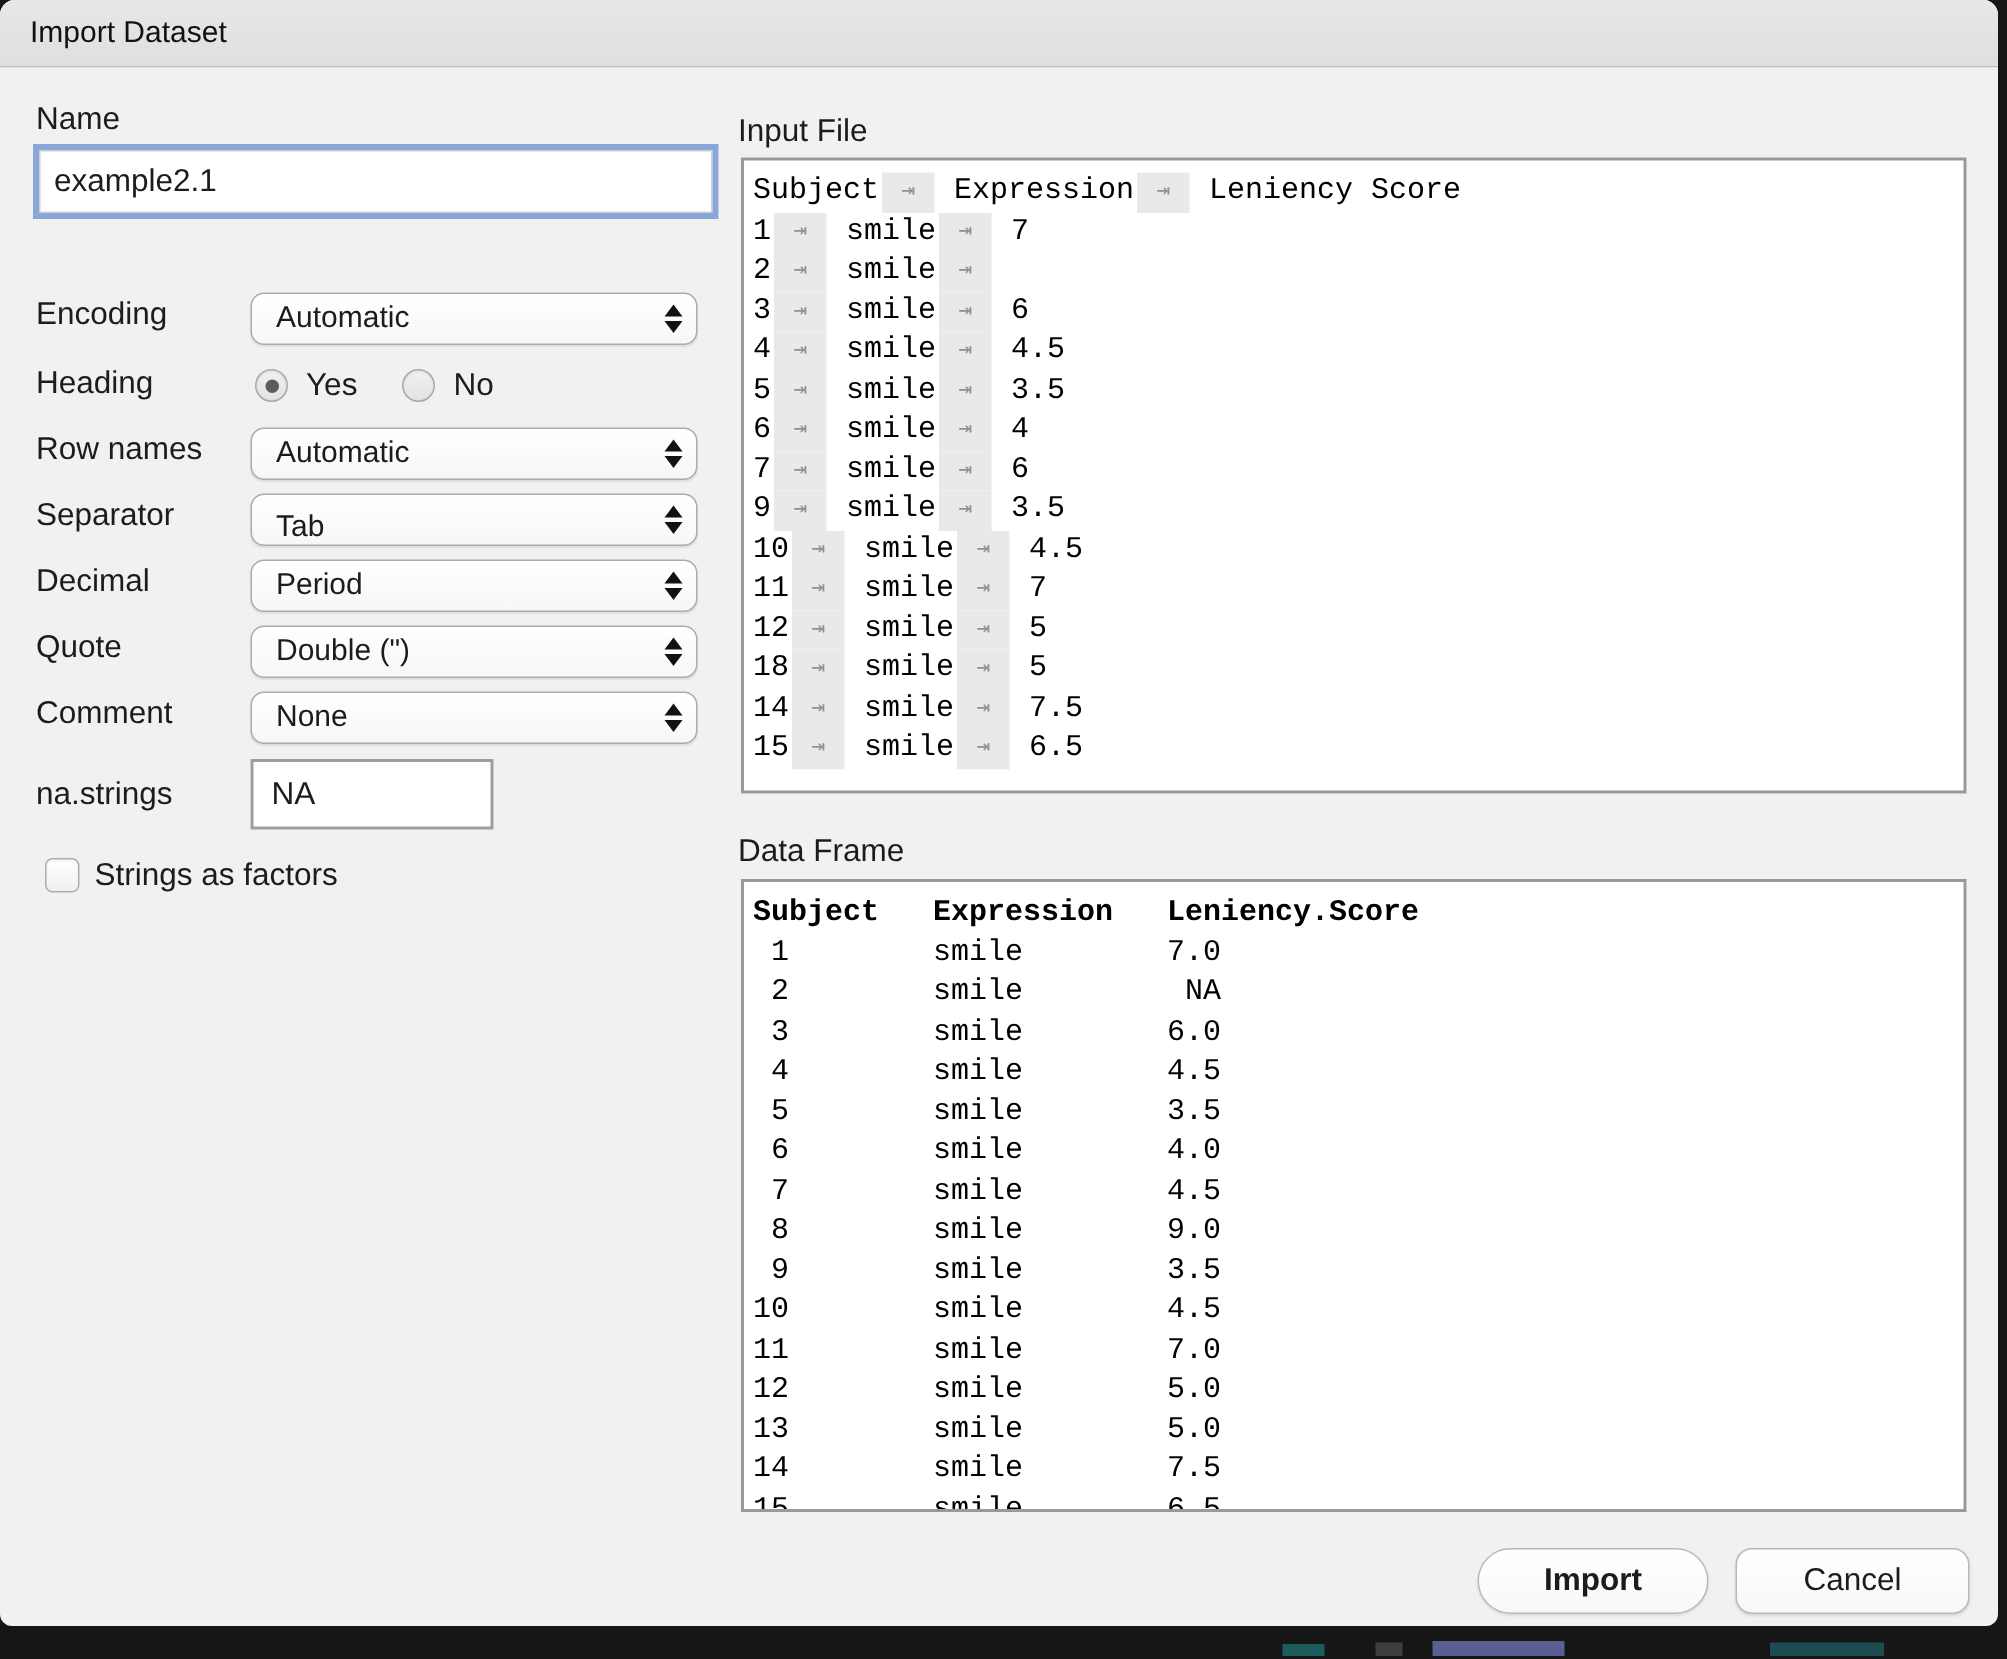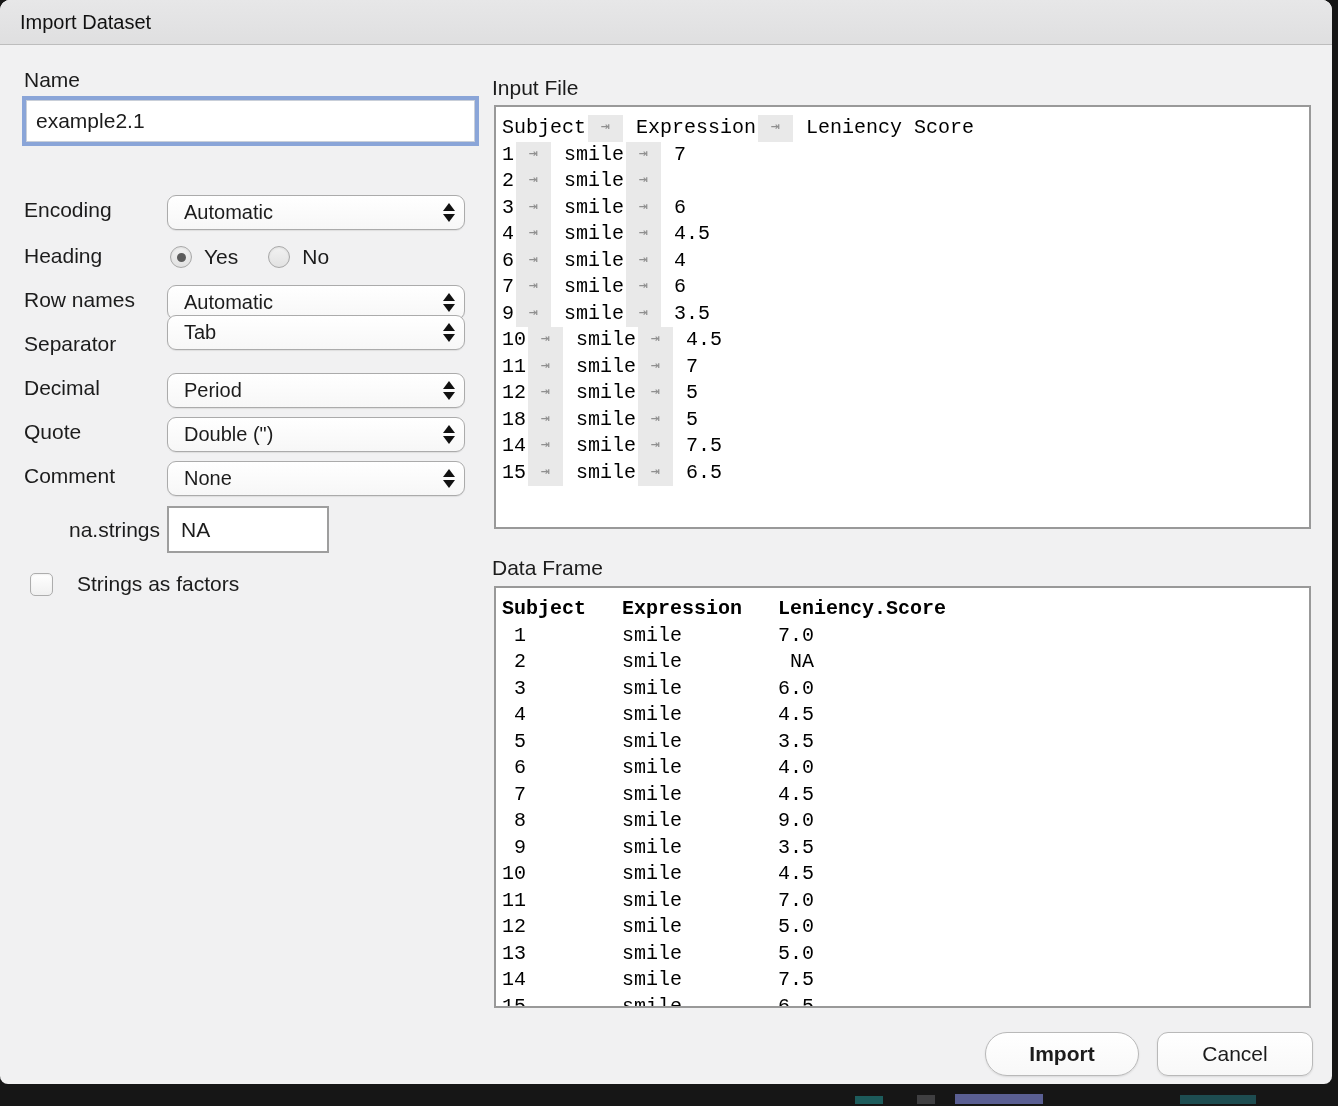--- a/index.html
+++ b/index.html
@@ -69,21 +69,21 @@
   .radio.checked .dot { width:9px; height:9px; border-radius:50%; background:#5c5c5c; }
   .radio-label { margin-right:18px; }
 
   .na-input {
     position:absolute; left:167px; top:506px; width:162px; height:47px;
     background:#fff; border:2px solid #9e9e9e;
     font-size:21px; padding-left:12px;
     display:flex; align-items:center;
   }
 
-  .checkbox-row { position:absolute; left:30px; top:572px; display:flex; align-items:center; gap:24px; font-size:21px; }
+  .checkbox-row { position:absolute; left:30px; top:572px; display:flex; align-items:flex-start; gap:10px; font-size:21px; }
   .checkbox {
     width:23px; height:23px; border-radius:5px;
     background:linear-gradient(#ffffff,#f0f0f0);
     border:1.5px solid #adadad;
     box-shadow:inset 0 1px 2px rgba(0,0,0,0.06);
   }
 
   
   .pane {
     position:absolute; left:494px; width:817px;
@@ -170,21 +170,21 @@
   <div class="lbl" style="left:24px; top:288px;">Row names</div>
   <div class="select" style="top:285px;">
     <span class="sel-value">Automatic</span>
     <span class="stepper">
         <span class="tri-up"></span>
         <span class="tri-down"></span>
       </span>
   </div>
 
   <div class="lbl" style="left:24px; top:332px;">Separator</div>
-  <div class="select" style="top:315px;">
+  <div class="select" style="top:329px;align-items:flex-end;">
     <span class="sel-value">Tab</span>
     <span class="stepper">
         <span class="tri-up"></span>
         <span class="tri-down"></span>
       </span>
   </div>
 
   <div class="lbl" style="left:24px; top:376px;">Decimal</div>
   <div class="select" style="top:373px;">
     <span class="sel-value">Period</span>
@@ -205,37 +205,38 @@
 
   <div class="lbl" style="left:24px; top:464px;">Comment</div>
   <div class="select" style="top:461px;gap:24px;">
     <span class="sel-value">None</span>
     <span class="stepper">
         <span class="tri-up"></span>
         <span class="tri-down"></span>
       </span>
   </div>
 
-  <div class="lbl" style="left:24px; top:518px;margin-left:45px;">na.strings</div>
+  <div class="lbl" style="left:24px; top:518px;">na.strings</div>
   <div class="na-input">
     <span>NA</span>
   </div>
 
   <div class="checkbox-row">
     <span class="checkbox"></span>
     <span>Strings as factors</span>
   </div>
 
   <div class="lbl" style="left:492px; top:76px;">Input File</div>
   <div class="pane pane-input">
       <div class="file-line"><span class="seg">Subject</span><span class="tab-mark">⇥</span><span class="seg">Expression</span><span class="tab-mark">⇥</span><span class="seg">Leniency Score</span></div>
       <div class="file-line"><span class="seg">1</span><span class="tab-mark">⇥</span><span class="seg">smile</span><span class="tab-mark">⇥</span><span class="seg">7</span></div>
       <div class="file-line"><span class="seg">2</span><span class="tab-mark">⇥</span><span class="seg">smile</span><span class="tab-mark">⇥</span><span class="seg"></span></div>
       <div class="file-line"><span class="seg">3</span><span class="tab-mark">⇥</span><span class="seg">smile</span><span class="tab-mark">⇥</span><span class="seg">6</span></div>
       <div class="file-line"><span class="seg">4</span><span class="tab-mark">⇥</span><span class="seg">smile</span><span class="tab-mark">⇥</span><span class="seg">4.5</span></div>
+      <div class="file-line"><span class="seg">5</span><span class="tab-mark">⇥</span><span class="seg">smile</span><span class="tab-mark">⇥</span><span class="seg">3.5</span></div>
       <div class="file-line"><span class="seg">6</span><span class="tab-mark">⇥</span><span class="seg">smile</span><span class="tab-mark">⇥</span><span class="seg">4</span></div>
       <div class="file-line"><span class="seg">7</span><span class="tab-mark">⇥</span><span class="seg">smile</span><span class="tab-mark">⇥</span><span class="seg">6</span></div>
       <div class="file-line"><span class="seg">9</span><span class="tab-mark">⇥</span><span class="seg">smile</span><span class="tab-mark">⇥</span><span class="seg">3.5</span></div>
       <div class="file-line"><span class="seg">10</span><span class="tab-mark">⇥</span><span class="seg">smile</span><span class="tab-mark">⇥</span><span class="seg">4.5</span></div>
       <div class="file-line"><span class="seg">11</span><span class="tab-mark">⇥</span><span class="seg">smile</span><span class="tab-mark">⇥</span><span class="seg">7</span></div>
       <div class="file-line"><span class="seg">12</span><span class="tab-mark">⇥</span><span class="seg">smile</span><span class="tab-mark">⇥</span><span class="seg">5</span></div>
       <div class="file-line"><span class="seg">18</span><span class="tab-mark">⇥</span><span class="seg">smile</span><span class="tab-mark">⇥</span><span class="seg">5</span></div>
       <div class="file-line"><span class="seg">14</span><span class="tab-mark">⇥</span><span class="seg">smile</span><span class="tab-mark">⇥</span><span class="seg">7.5</span></div>
       <div class="file-line"><span class="seg">15</span><span class="tab-mark">⇥</span><span class="seg">smile</span><span class="tab-mark">⇥</span><span class="seg">6.5</span></div>
     </div>

